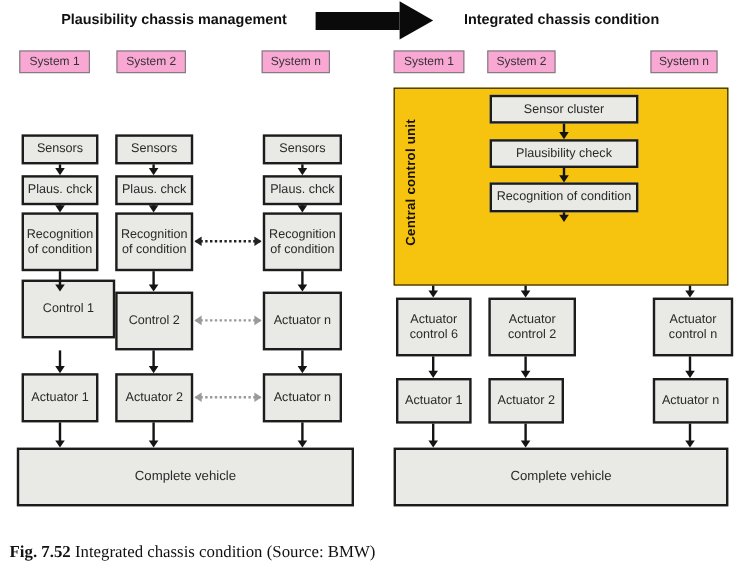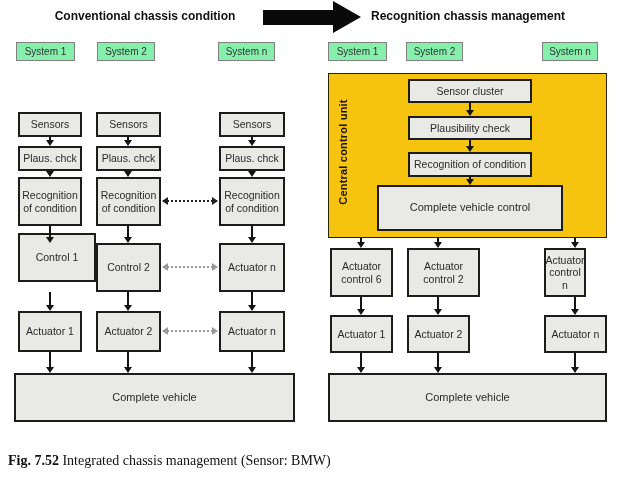--- a/index.html
+++ b/index.html
@@ -11,21 +11,21 @@
   .title {
     position:absolute; font-size:12px; font-weight:bold; color:#111;
     text-align:center; white-space:nowrap;
   }
   .box {
     position:absolute; background:var(--box-fill,#e9e9e6); border:2px solid #1c1c1c;
     display:flex; align-items:center; justify-content:center; text-align:center;
     font-size:10.5px; color:#2a2a2a; line-height:1.2; padding:1px;
   }
   .sysbox {
-    position:absolute; background:#86efac; border:1px solid #808080;
+    position:absolute; background:#f9a8d4; border:1px solid #808080;
     display:flex; align-items:center; justify-content:center; text-align:center;
     font-size:10px; color:#333;
   }
   .bigbox { font-size:11px; }
   .central {
     position:absolute; left:328px; top:73px; width:279px; height:165px;
     background:var(--central-bg,#f6c40f); border:1px solid #2a2505;
   }
   .central-label {
     position:absolute; left:277px; top:144px; width:135px; height:16px;
@@ -53,26 +53,26 @@
     position:absolute; left:8px; top:453px; font-family:"Liberation Serif", serif;
     font-size:14px; color:#111;
   }
   .caption b { font-weight:bold;font-family:Liberation Serif, serif; }
 </style>
 </head>
 <body>
 
 <div id="stage">
 
-  <div class="title" style="left:25px; top:9px; width:240px;">Conventional chassis condition</div>
+  <div class="title" style="left:25px; top:9px; width:240px;">Plausibility chassis management</div>
   <div class="big-arrow">
     <div class="shaft"></div>
     <div class="head"></div>
   </div>
-  <div class="title" style="left:368px; top:9px; width:200px;">Recognition chassis management</div>
+  <div class="title" style="left:368px; top:9px; width:200px;">Integrated chassis condition</div>
 
   <div class="sysbox" style="left:16px; top:42px; width:59px; height:19px;">System 1</div>
   <div class="sysbox" style="left:97px; top:42px; width:58px; height:19px;">System 2</div>
   <div class="sysbox" style="left:218px; top:42px; width:57px; height:19px;">System n</div>
 
   <div class="sysbox" style="left:328px; top:42px; width:59px; height:19px;">System 1</div>
   <div class="sysbox" style="left:406px; top:42px; width:57px; height:19px;">System 2</div>
   <div class="sysbox" style="left:542px; top:42px; width:56px; height:19px;">System n</div>
 
   <div class="box" style="left:18px; top:112px; width:64px; height:25px;">Sensors</div>
@@ -116,43 +116,42 @@
   <div class="da da-dark" style="left:163px; top:200px; width:54px;"></div>
   <div class="da da-gray" style="left:163px; top:266px; width:54px;"></div>
   <div class="da da-gray" style="left:163px; top:330px; width:54px;"></div>
 
   <div class="central"></div>
   <div class="central-label">Central control unit</div>
 
   <div class="box" style="left:408px; top:79px; width:124px; height:24px;">Sensor cluster</div>
   <div class="box" style="left:408px; top:116px; width:124px; height:24px;">Plausibility check</div>
   <div class="box" style="left:408px; top:152px; width:124px; height:25px;">Recognition of condition</div>
-  <div class="box bigbox" style="left:377px; top:185px; width:186px; height:46px;">Complete vehicle control</div>
 
   <div class="va" style="left:466px; top:103px; height:13px;"></div>
   <div class="va" style="left:466px; top:140px; height:12px;"></div>
   <div class="va" style="left:466px; top:177px; height:8px;"></div>
 
   <div class="box" style="left:330px; top:248px; width:63px; height:49px;">Actuator control 6</div>
   <div class="box" style="left:407px; top:248px; width:73px; height:49px;">Actuator control 2</div>
-  <div class="box" style="left:544px; top:248px; width:42px; height:49px;">Actuator control n</div>
+  <div class="box" style="left:544px; top:248px; width:67px; height:49px;">Actuator control n</div>
 
   <div class="box" style="left:330px; top:315px; width:63px; height:38px;">Actuator 1</div>
   <div class="box" style="left:407px; top:315px; width:63px; height:38px;">Actuator 2</div>
   <div class="box" style="left:544px; top:315px; width:63px; height:38px;">Actuator n</div>
 
   <div class="box bigbox" style="left:328px; top:373px; width:279px; height:49px;">Complete vehicle</div>
 
   <div class="va" style="left:357px; top:238px; height:10px;"></div>
   <div class="va" style="left:434px; top:238px; height:10px;"></div>
   <div class="va" style="left:571px; top:238px; height:10px;"></div>
 
   <div class="va" style="left:357px; top:297px; height:18px;"></div>
   <div class="va" style="left:434px; top:297px; height:18px;"></div>
   <div class="va" style="left:571px; top:297px; height:18px;"></div>
 
   <div class="va" style="left:357px; top:353px; height:20px;"></div>
   <div class="va" style="left:434px; top:353px; height:20px;"></div>
   <div class="va" style="left:571px; top:353px; height:20px;"></div>
 
-  <div class="caption"><b>Fig. 7.52</b><span> Integrated chassis management (Sensor: BMW)</span></div>
+  <div class="caption"><b>Fig. 7.52</b><span> Integrated chassis condition (Source: BMW)</span></div>
 
 </div>
 
 </body></html>

